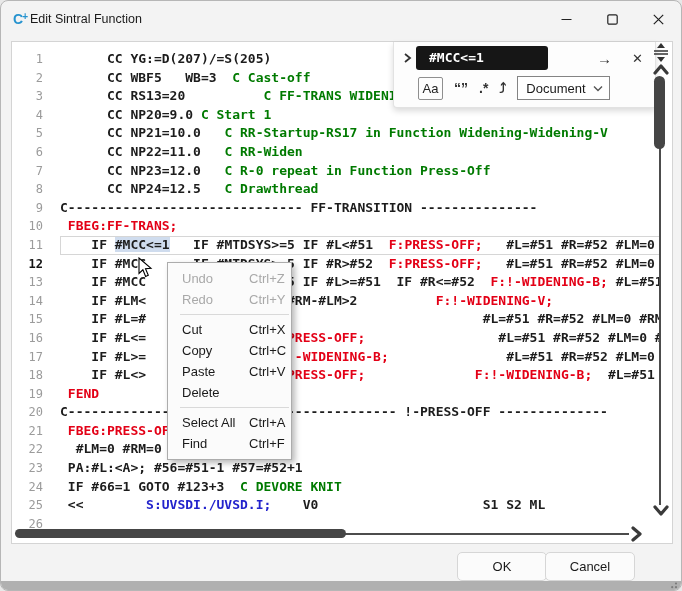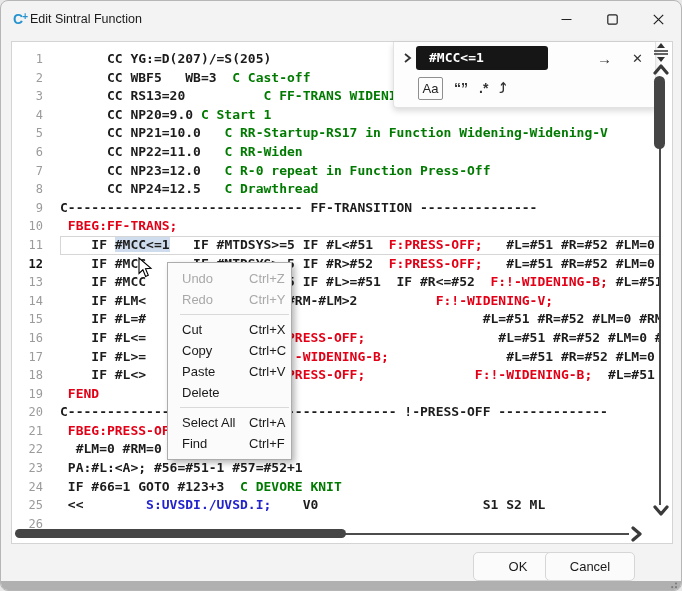--- a/index.html
+++ b/index.html
@@ -59,21 +59,21 @@
   .mi { display:flex; height:21px; line-height:21px; padding-left:14px; font-size:13px; color:#1a1a1a; }
   .mi .ml { width:67px; }
   .mi.dis { color:#a9a9a9; }
   .msep { height:1px; background:#d9d9d9; margin:4px 2px 4px 12px; }
   
   .cursor { position:absolute; left:137px; top:256px; z-index:60; }
   
   .btn { position:absolute; top:551px; width:90px; height:29px; background:#fbfbfb;
          border:1px solid #d6d6d6; border-radius:5px; text-align:center; line-height:27px;
          font-size:13px; color:#1a1a1a; }
-  .btn.ok { left:472px; } .btn.cancel { left:544px; }
+  .btn.ok { left:456px; } .btn.cancel { left:544px; }
   .bottom-strip { position:absolute; left:0; top:580px; width:100%; height:11px; background:#b0b0b0; }
   .grip { position:absolute; right:3px; top:581px; z-index:5; }
 </style>
 </head>
 <body>
 
 <div class="window">
 
   <div class="titlebar">
     <span class="app-icon"><span>C</span><span class="plus">+</span></span>
@@ -166,20 +166,26 @@
       <span class="p-grow"></span>
       <span class="p-ico">→</span>
       <span style="width:12px"></span>
       <span class="p-ico" style="font-size:13px">✕</span>
     </div>
     <div class="prow2">
       <span class="aa-btn">Aa</span>
       <span class="tog">“”</span>
       <span class="tog">.*</span>
       <span class="tog">⤴</span>
+      <span class="scope">
+        <span>Document</span>
+        <svg width="10" height="7" viewBox="0 0 10 7">
+            <polyline points="1,1.5 5,5.5 9,1.5" fill="none" stroke="#555" stroke-width="1.4"></polyline>
+          </svg>
+      </span>
     </div>
   </div>
 
   <svg class="sb-ico" style="left:651px; top:42px;" width="18" height="20" viewBox="0 0 18 20">
     <polygon points="9,0 13,5 5,5" fill="#333"></polygon>
     <line x1="2" y1="8" x2="16" y2="8" stroke="#333" stroke-width="1.6"></line>
     <line x1="2" y1="11" x2="16" y2="11" stroke="#333" stroke-width="1.6"></line>
     <polygon points="9,19 13,14 5,14" fill="#333"></polygon>
   </svg>
   <svg class="sb-ico" style="left:652px; top:62px;" width="16" height="12" viewBox="0 0 16 12">

